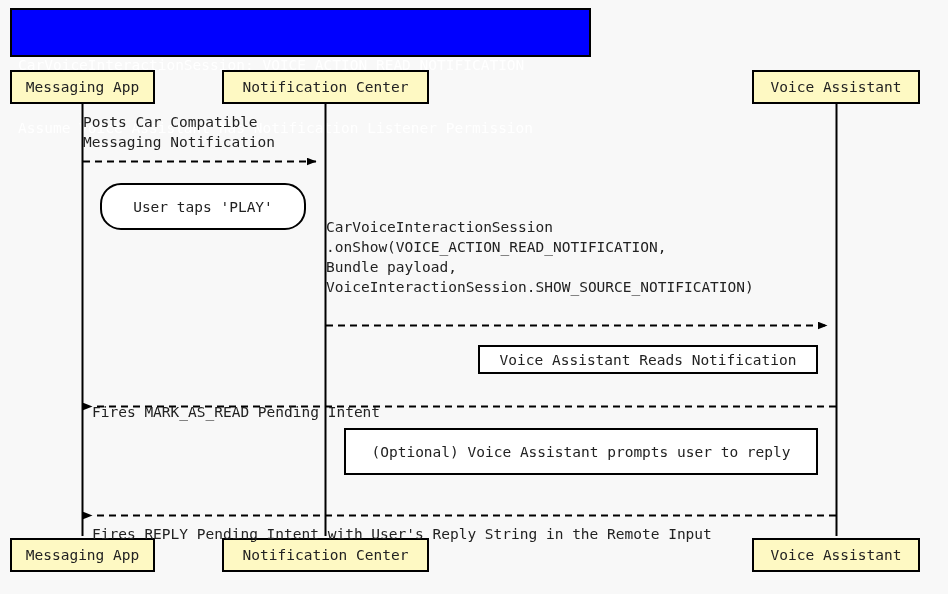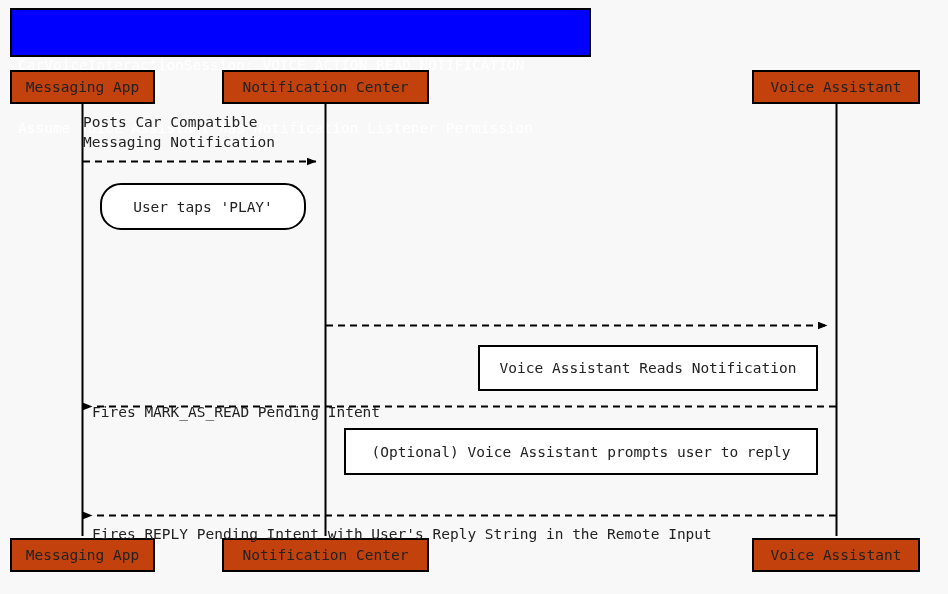--- a/index.html
+++ b/index.html
@@ -35,21 +35,21 @@
     box-sizing: border-box;
     color: #ffffff;
     font-size: 14.5px;
     line-height: 21px;
     padding: 3px 12px 0 6px;
     white-space: pre;
     letter-spacing: 0px;
   }
   .lifeline-box {
     position: absolute;
-    background: #c2410c;
+    background: #fef9c3;
     border: 2px solid #000000;
     box-sizing: border-box;
     color: #222222;
     font-size: 14.5px;
     text-align: center;
     white-space: pre;
     display: flex;
     align-items: center;
     justify-content: center;
     height: 34px;
@@ -127,30 +127,34 @@
   <div class="lifeline-box" style="left:222px; top:538px; width:207px;">
     <span>Notification Center</span>
   </div>
   <div class="lifeline-box" style="left:752px; top:538px; width:168px;">
     <span>Voice Assistant</span>
   </div>
 
   <div class="msg-label" style="left:83px; top:112px; width:233px;">Posts Car Compatible
 Messaging Notification</div>
 
+  <div class="msg-label" style="left:326px; top:217px; width:510px;">CarVoiceInteractionSession
+.onShow(VOICE_ACTION_READ_NOTIFICATION,
+Bundle payload,
+VoiceInteractionSession.SHOW_SOURCE_NOTIFICATION)</div>
 
   <div class="msg-label" style="left:92px; top:402px; width:744px;">Fires MARK_AS_READ Pending Intent</div>
 
   <div class="msg-label" style="left:92px; top:524px; width:744px;">Fires REPLY Pending Intent with User's Reply String in the Remote Input</div>
 
   <div class="note-box" style="left:100px; top:183px; width:206px; height:47px; flex-direction:column;border-radius:21px;">
     <div>User taps 'PLAY'</div>
   </div>
 
-  <div class="note-box" style="left:478px; top:345px; width:340px; height:46px;">
+  <div class="note-box" style="left:478px; top:345px; width:340px; height:29px;">
     <div>Voice Assistant Reads Notification</div>
   </div>
 
   <div class="note-box" style="left:344px; top:428px; width:474px; height:47px; flex-direction:column;">
     <div>(Optional) Voice Assistant prompts user to reply</div>
   </div>
 
 </div>
 
 </body></html>

